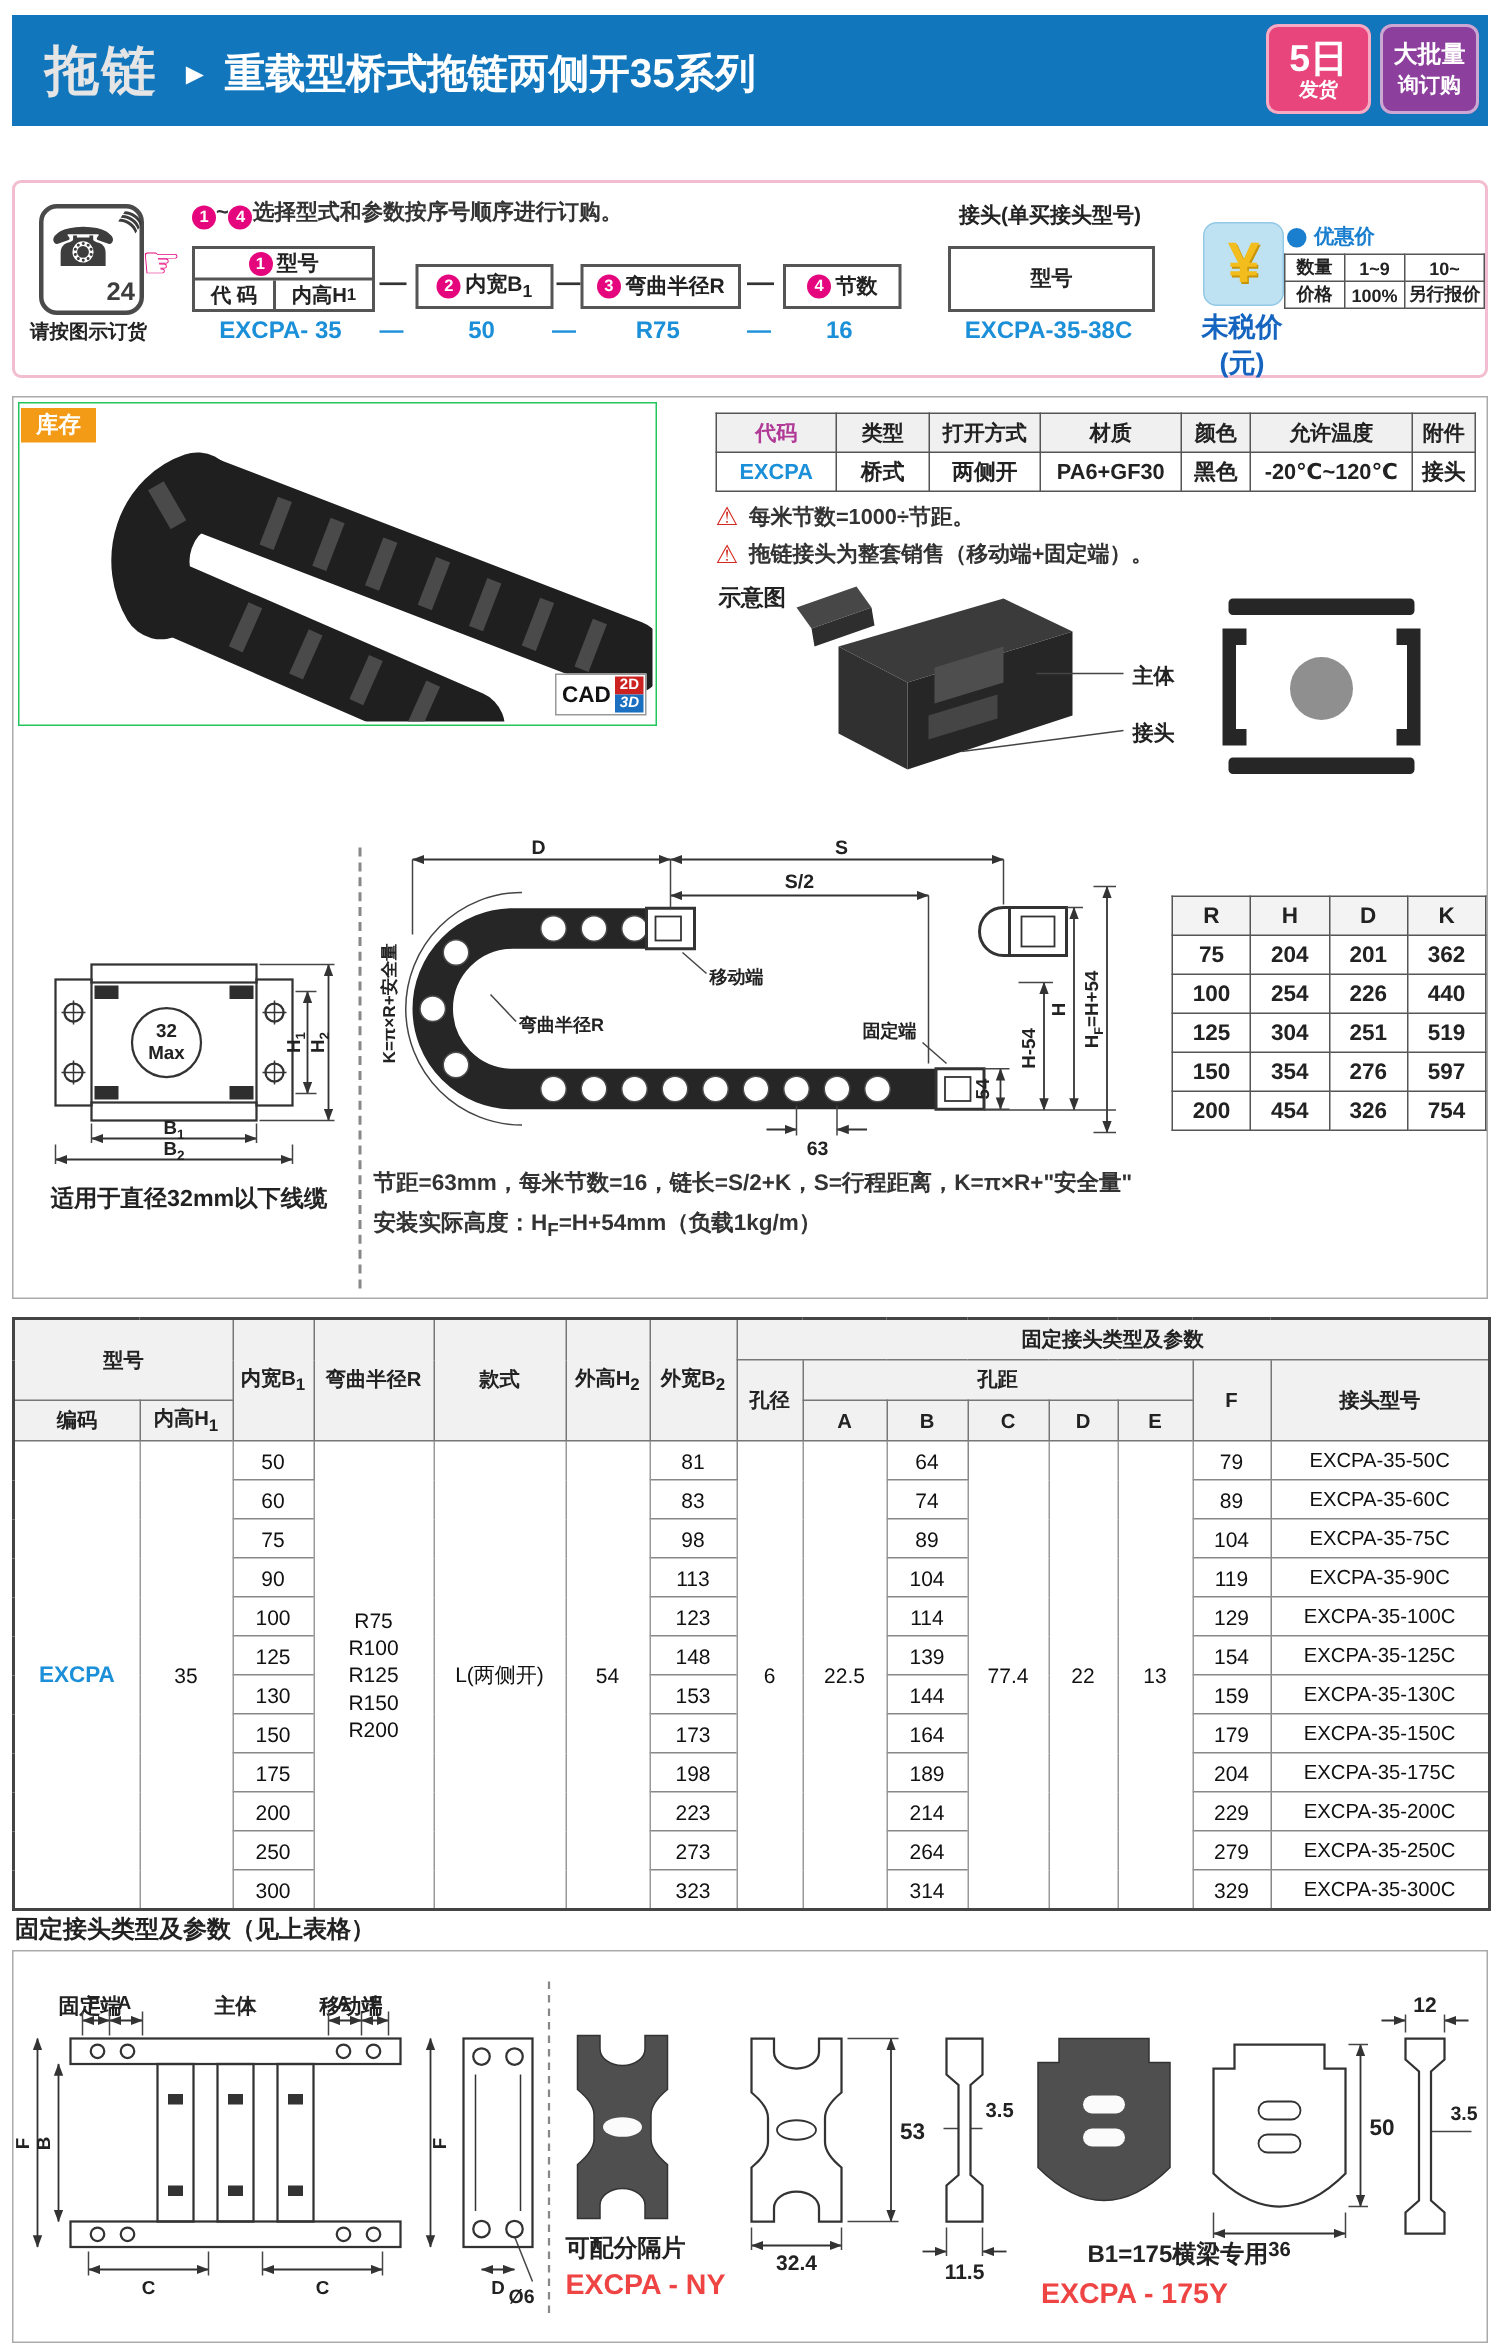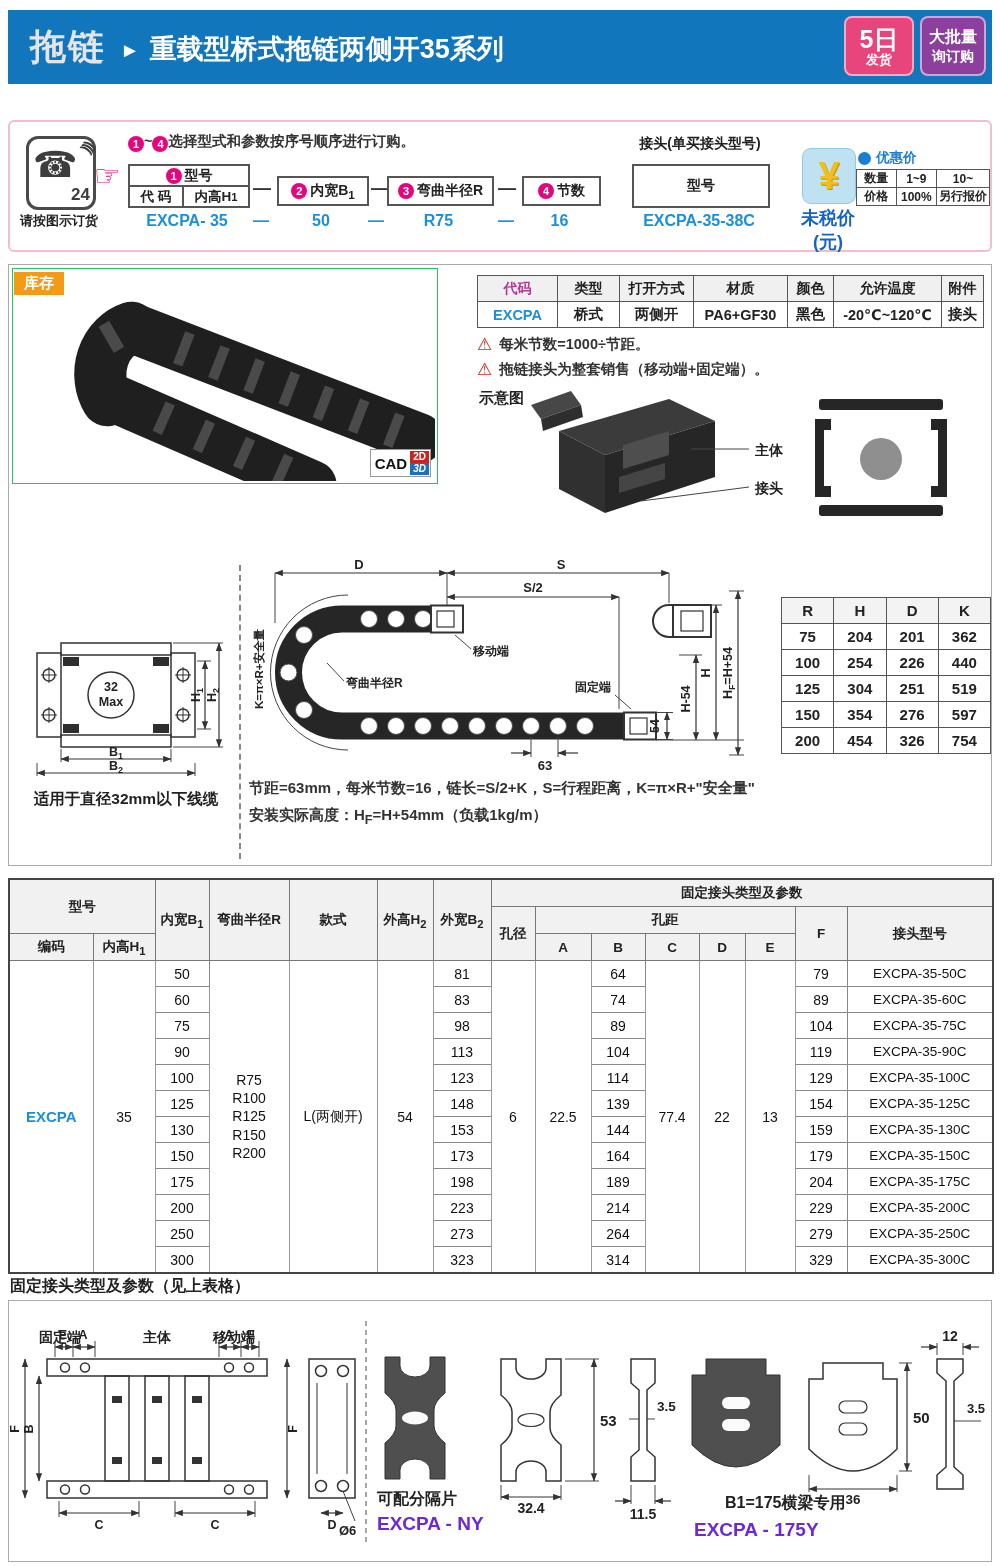--- a/index.html
+++ b/index.html
@@ -83,21 +83,21 @@
   .maintbl td.mc{vertical-align:middle;}
   .maintbl td.pre{white-space:pre-line;line-height:1.3;font-weight:500;}
   .maintbl td.codecell{color:#1b8fd8;font-weight:bold;font-size:15px;}
   .maintbl td.jointcell{font-size:13.5px;}
 
   
   .botheading{position:absolute;top:1276px;left:10px;font-size:16px;font-weight:bold;color:#222;}
   .botpanel{position:absolute;top:1300px;left:8px;width:982px;height:260px;border:1px solid #aaa;background:#fff;}
   .blbl{position:absolute;font-size:14px;font-weight:bold;color:#222;}
   .bcap1{font-size:16px;font-weight:bold;color:#222;}
-  .bcap2{font-size:19px;font-weight:bold;color:#6d28d9;}
+  .bcap2{font-size:19px;font-weight:bold;color:#ef4444;}
 
   svg text{font-family:"Liberation Sans","DejaVu Sans",sans-serif;fill:#222;}
   .dim{stroke:#333;stroke-width:1.2;fill:none;}
   .thin{stroke:#444;stroke-width:1;fill:none;}
   .dimtxt{font-size:13px;font-weight:bold;}
   .dimtxt2{font-size:12.5px;font-weight:bold;}
 </style>
 </head>
 <body>
 

